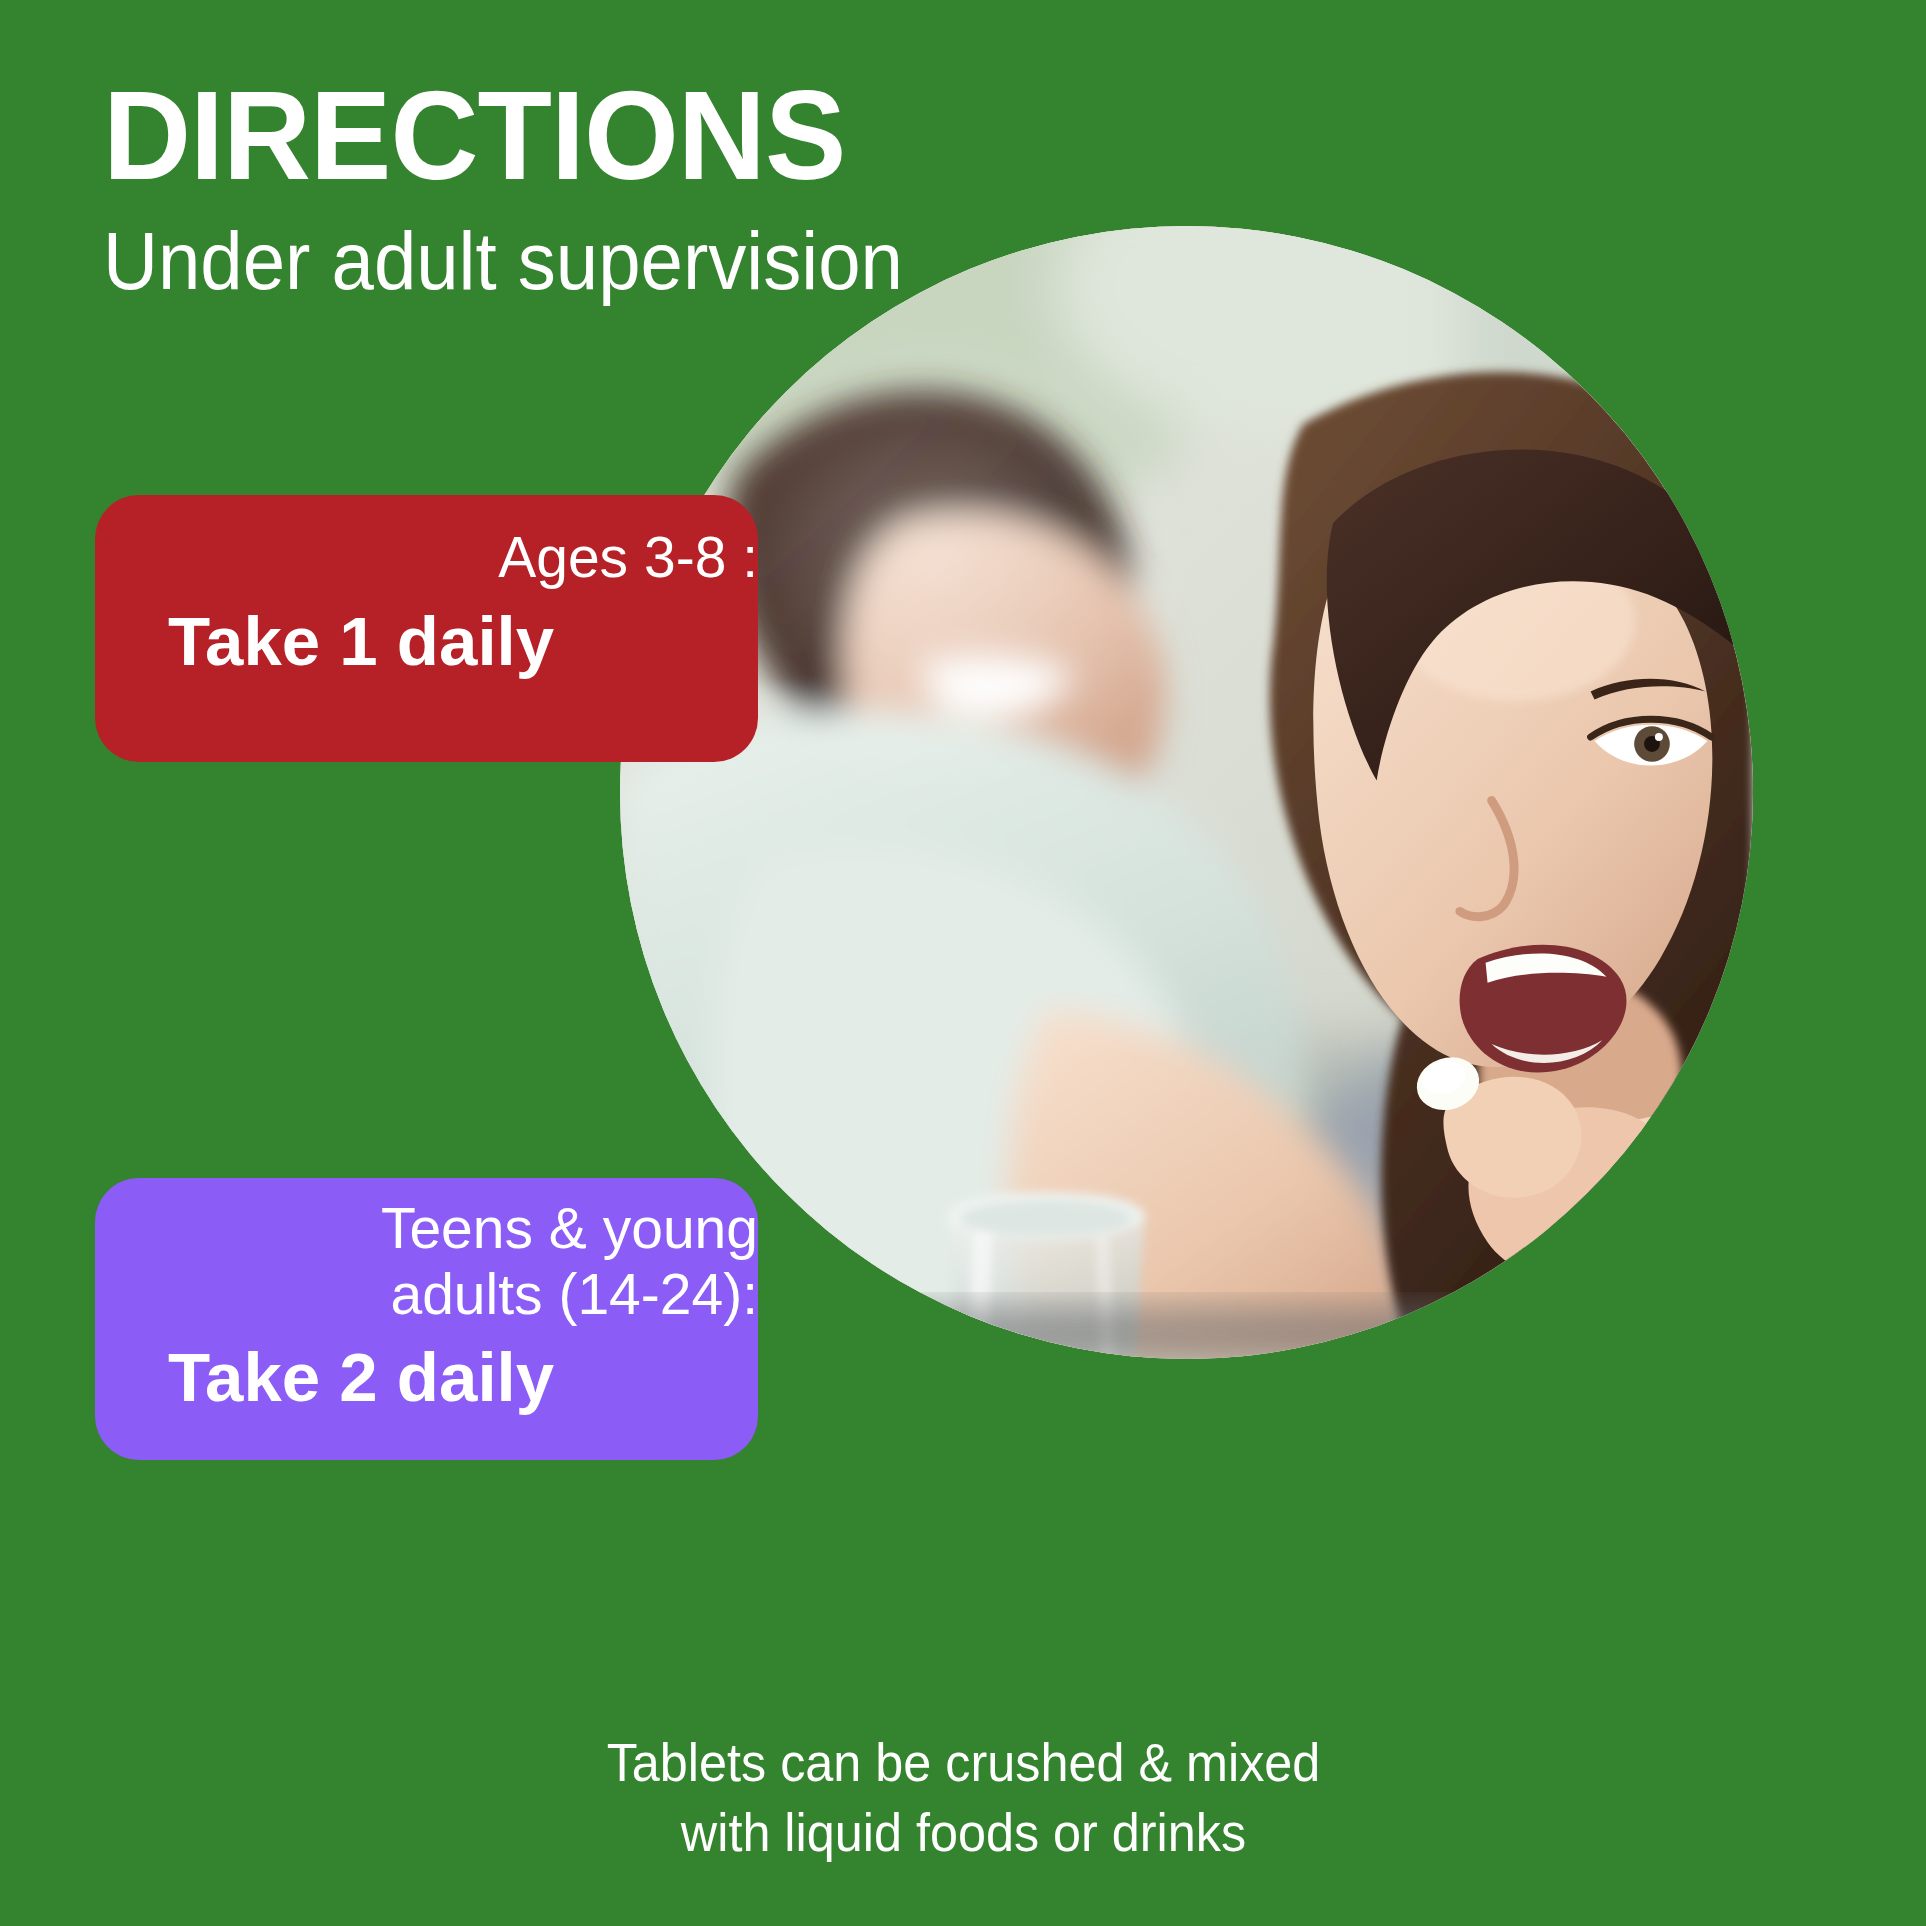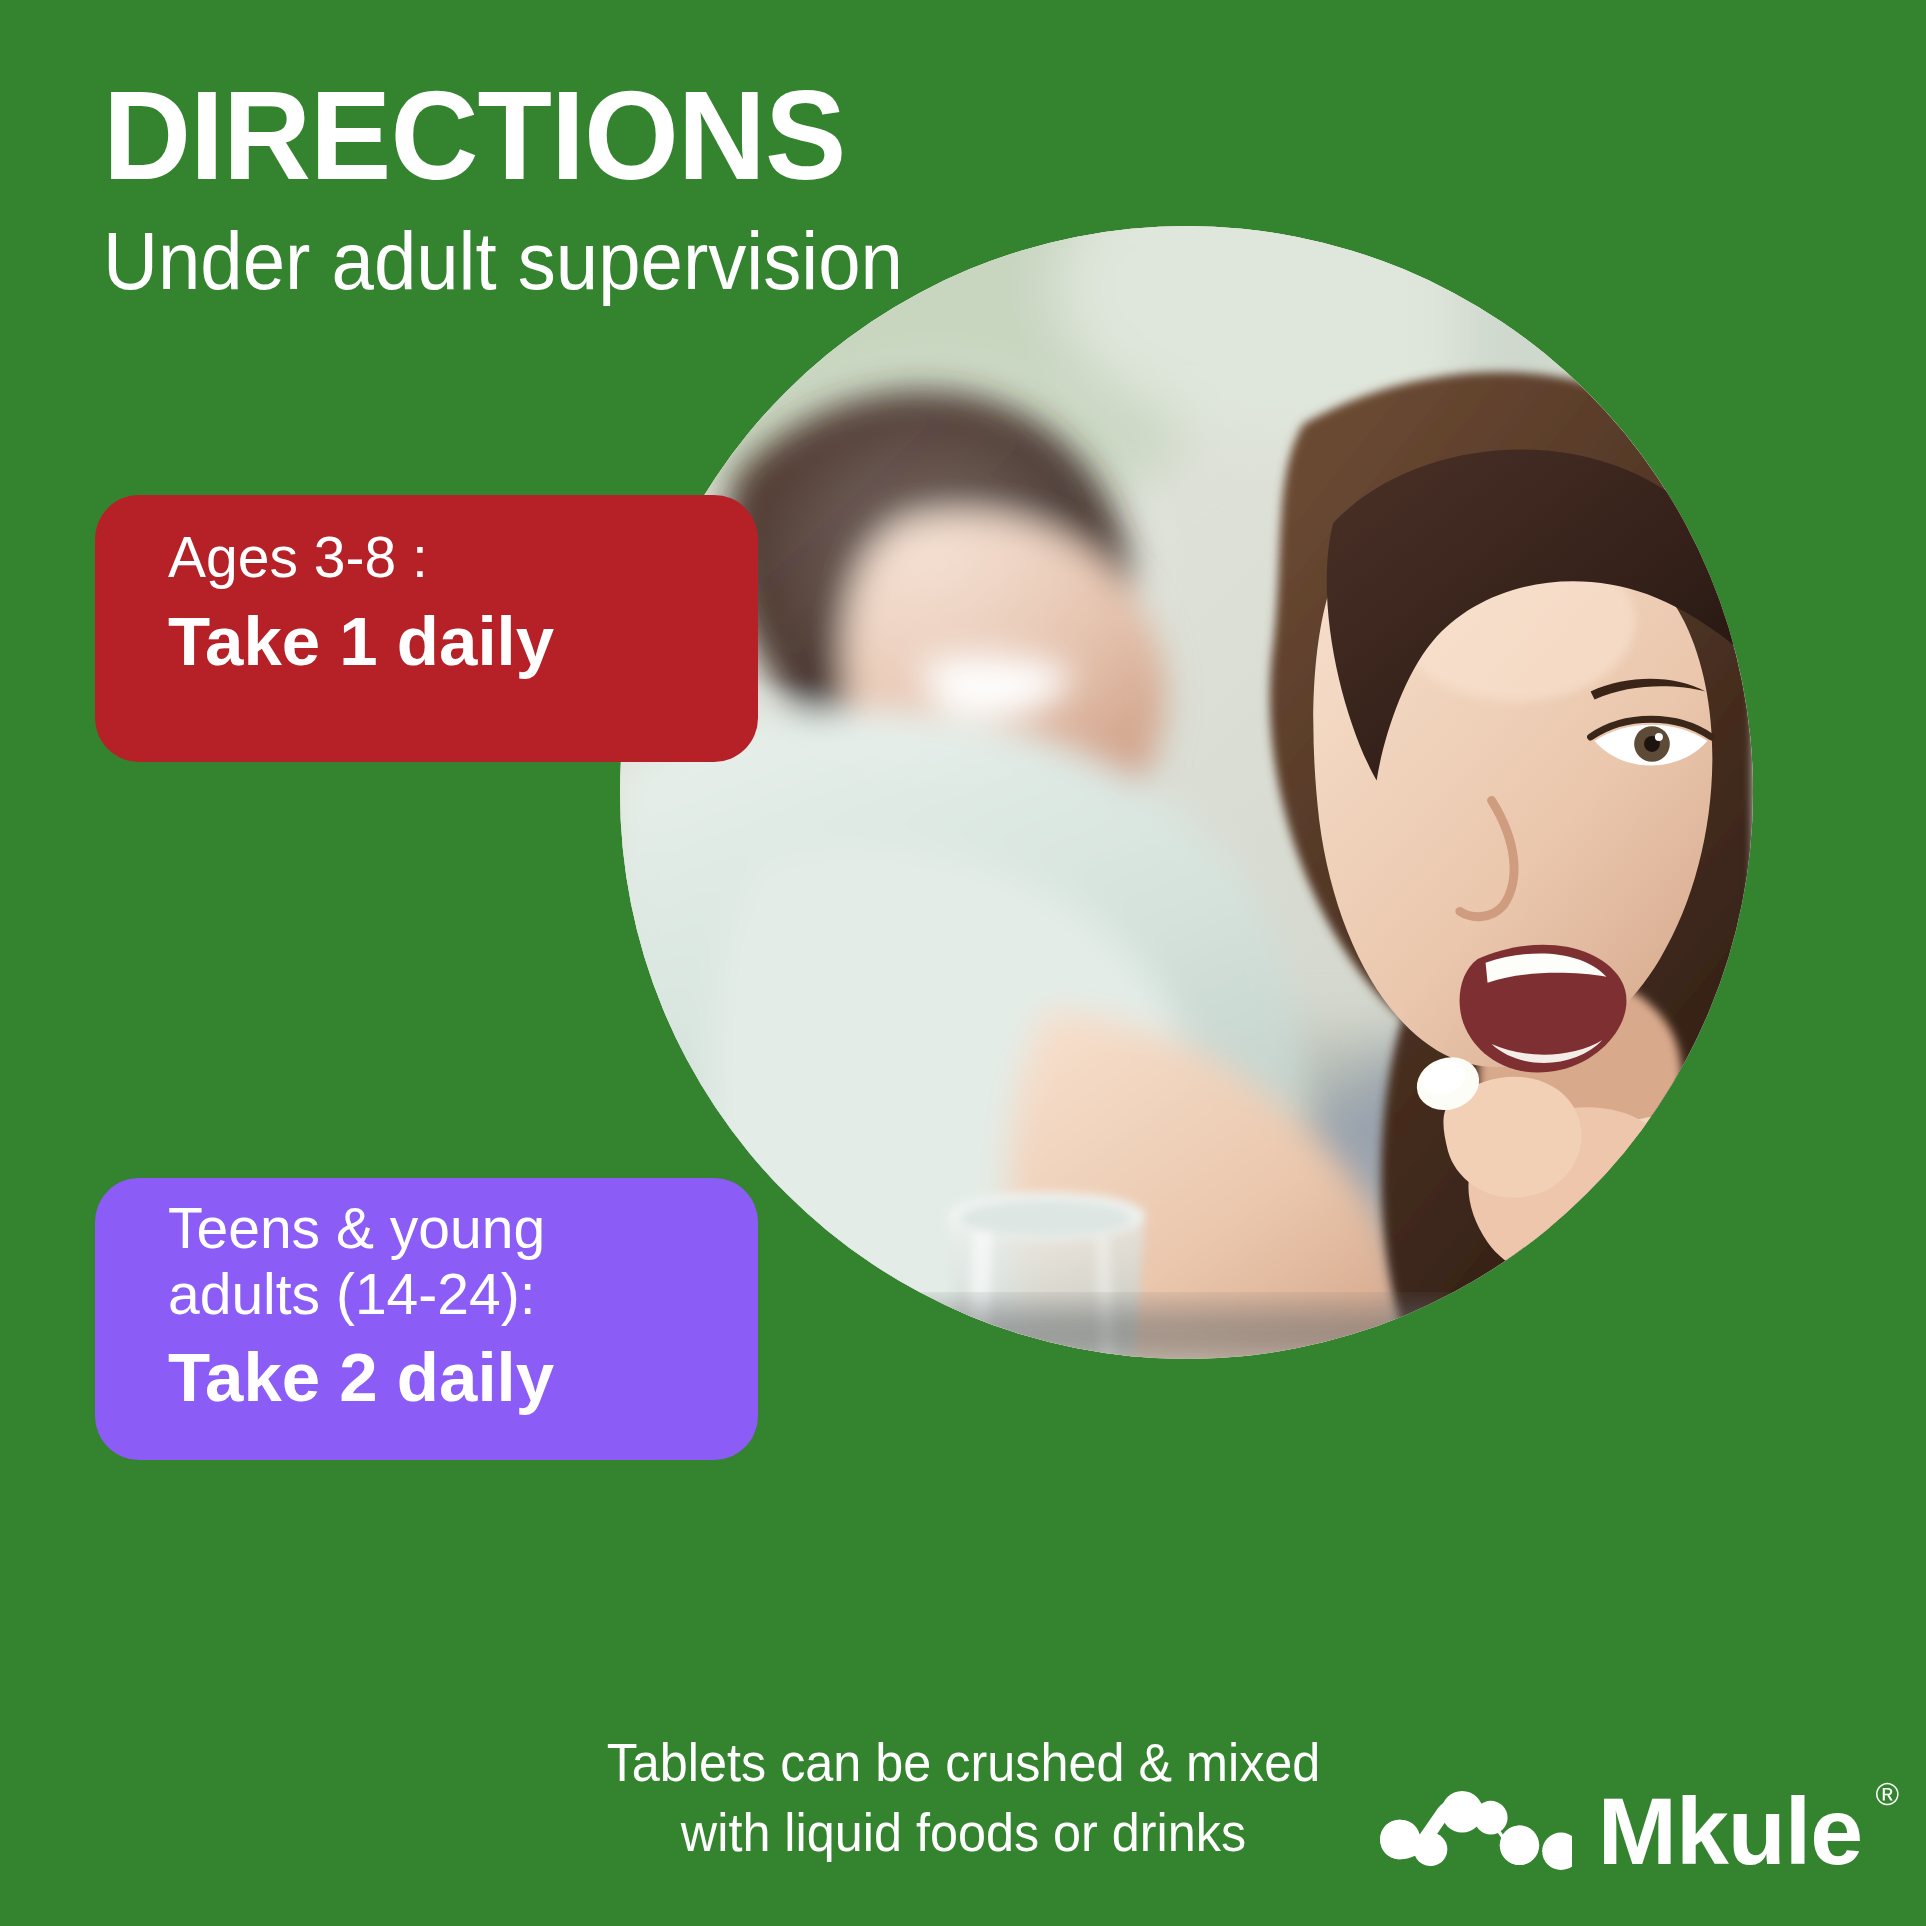--- a/index.html
+++ b/index.html
@@ -50,20 +50,21 @@
     border-radius:44px;
     z-index:4;
     box-sizing:border-box;
     padding:30px 0 34px 73px;
     color:#ffffff;
   }
   .pill .line-top{
     font-size:57px;line-height:1.15;font-weight:400;
     letter-spacing:0px;
     white-space:pre-line;
+    text-align:right;
   }
   .pill .line-bot{
     font-size:69px;line-height:1.14;font-weight:700;
     margin-top:12px;
   }
 
   #pill-red{top:495px;height:267px;background:#b62127;}
   #pill-yellow{top:835px;height:267px;background:#e8bd4c;}
   #pill-purple{top:1178px;height:282px;background:#79309a;padding-top:18px;}
 
@@ -242,37 +243,15 @@
     <div class="line-top">Teens &amp; young
 adults (14-24):</div>
     <div class="line-bot">Take 2 daily</div>
   </div>
 
   <div class="caption">
     <div>Tablets can be crushed &amp; mixed</div>
     <div>with liquid foods or drinks</div>
   </div>
 
-  <div class="logo">
-    <svg class="logo-mark" width="194" height="83" viewBox="0 0 196 84">
-      <g fill="#ffffff">
-        <path d="M22 70 C10 70 2 61 2 50 C2 39 10 30 22 30 C32 30 40 36 42 45
-                 L58 22 C64 12 74 6 85 6 C96 6 106 12 111 22
-                 L127 46 C130 40 136 36 143 36 C154 36 162 45 162 56
-                 C162 67 154 76 143 76 C132 76 124 67 124 56 C124 53 124 51 125 49
-                 L108 24 C104 17 95 13 87 15 C80 17 74 22 70 29
-                 L52 56 C49 62 43 66 36 67 C32 69 27 70 22 70 Z"></path>
-        <circle cx="22" cy="50" r="20"></circle>
-        <circle cx="85" cy="22" r="21"></circle>
-        <circle cx="143" cy="56" r="20"></circle>
-        <circle cx="53" cy="60" r="17"></circle>
-        <circle cx="114" cy="28" r="17"></circle>
-        <circle cx="185" cy="62" r="19"></circle>
-      </g>
-    </svg>
-    <div class="logo-word">
-      <span>Mkule</span>
-      <span class="logo-reg">®</span>
-    </div>
-  </div>
 
 </div>
 
 
 </body></html>

